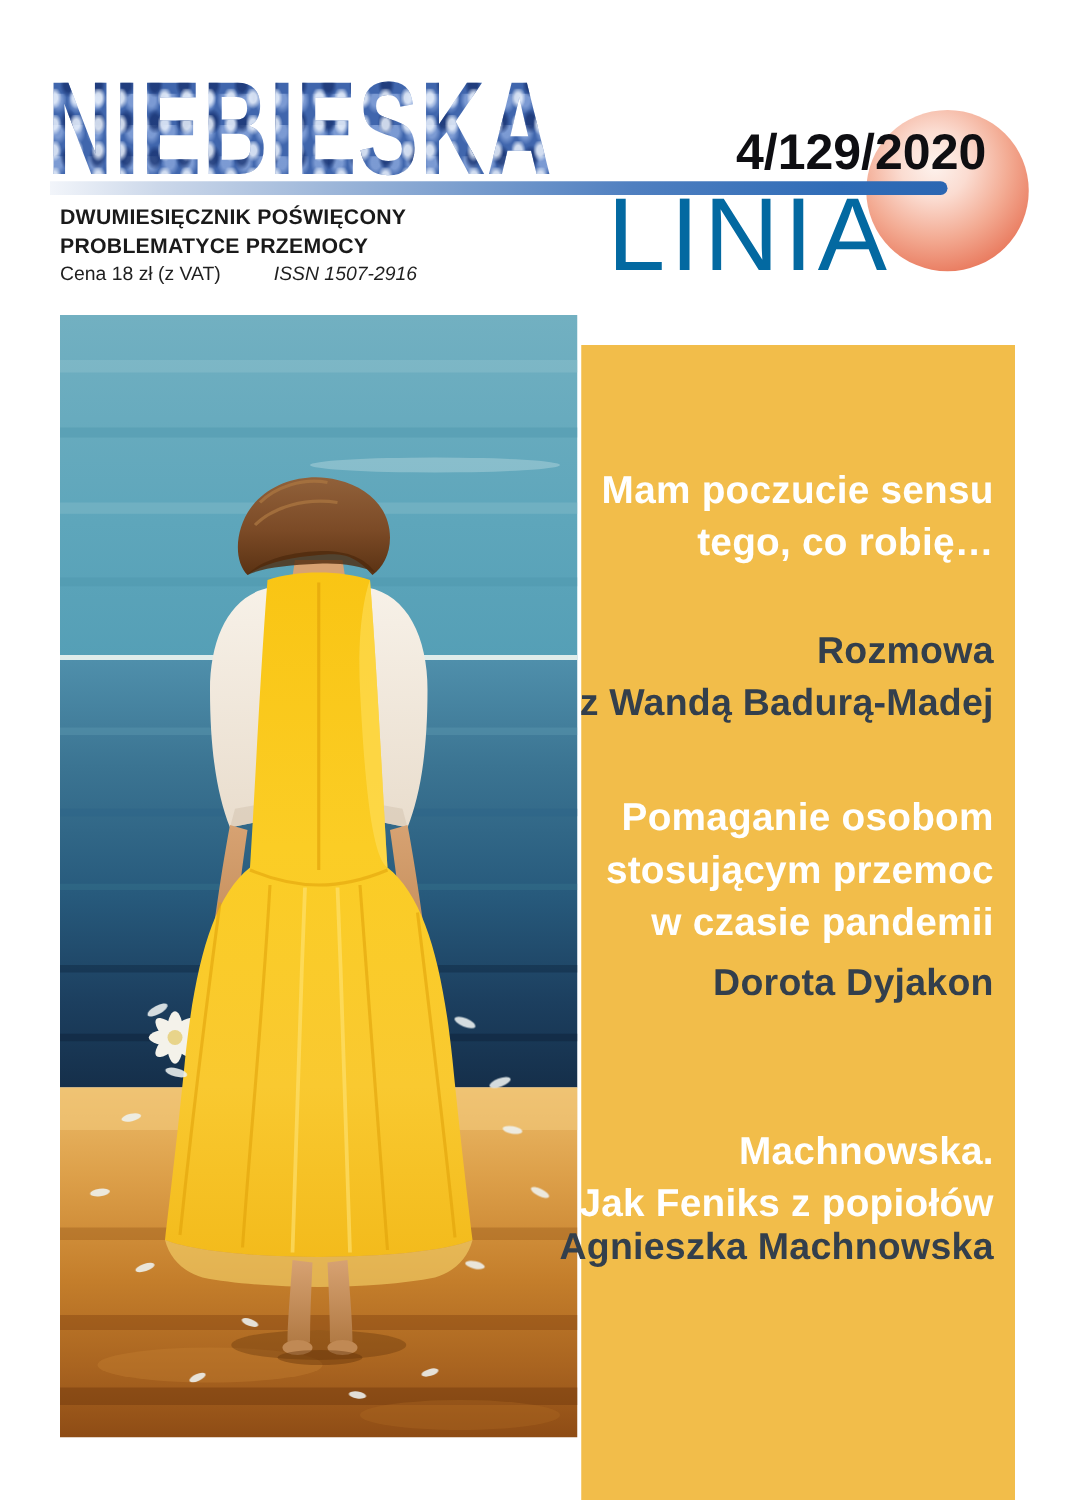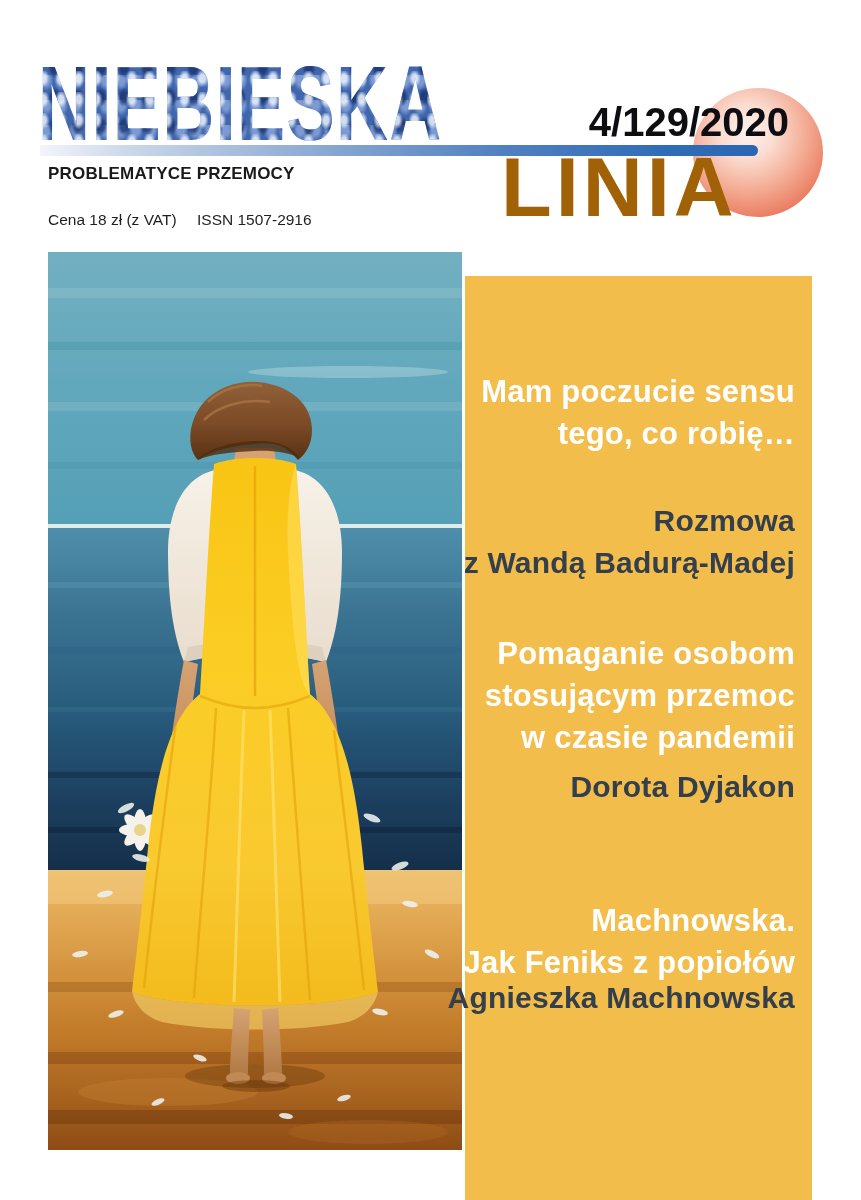--- a/index.html
+++ b/index.html
@@ -35,28 +35,28 @@
   .issue-number{
     position:absolute;right:72px;top:102px;z-index:5;
     font-size:40px;font-weight:700;letter-spacing:0px;color:#0e0e12;line-height:1;
   }
   .red-sphere{
     position:absolute;left:693px;top:88px;width:130px;height:129px;border-radius:50%;z-index:1;
     background:radial-gradient(circle at 42% 34%, #fdf3ee 0%, #fbdcd1 24%, #f3ab93 52%, #e97a5e 78%, #e2644a 100%);
   }
   .masthead-linia{
     position:absolute;left:486px;top:146px;z-index:3;
-    font-size:83px;font-weight:700;line-height:1;letter-spacing:4px;color:#a16207;white-space:nowrap;margin-left:15px;
+    font-size:83px;font-weight:400;line-height:1;letter-spacing:4px;color:#0369a1;white-space:nowrap;
   }
   .tagline{
     position:absolute;left:48px;top:162px;
     font-size:17px;font-weight:700;color:#1a1a1a;line-height:1.38;letter-spacing:.2px;
   }
   .meta-row{position:absolute;left:48px;top:211px;width:330px;font-size:15.5px;color:#1f1f1f;}
-  .issn{position:absolute;left:149px;top:0;}
+  .issn{position:absolute;left:171px;top:0;font-style:italic;}
   
   .painting{position:absolute;left:48px;top:252px;width:414px;height:898px;}
   .painting svg{display:block;}
   
   .panel{
     position:absolute;left:465px;top:276px;width:347px;height:976px;
     background:#f2bd4a;
   }
   .article-title{
     position:absolute;right:17px;text-align:right;white-space:nowrap;
@@ -75,20 +75,21 @@
 
 <div class="page">
 
   <div class="red-sphere"></div>
   <div class="masthead-title">NIEBIESKA</div>
   <div class="masthead-rule"></div>
   <div class="issue-number">4/129/2020</div>
   <div class="masthead-linia">LINIA</div>
 
   <div class="tagline">
+    <div>DWUMIESIĘCZNIK POŚWIĘCONY</div>
     <div>PROBLEMATYCE PRZEMOCY</div>
   </div>
   <div class="meta-row">
     <span>Cena 18 zł (z VAT)</span>
     <span class="issn">ISSN 1507-2916</span>
   </div>
 
   <div class="painting">
     <svg width="414" height="898" viewBox="0 0 414 898" xmlns="http://www.w3.org/2000/svg">
       <defs>

